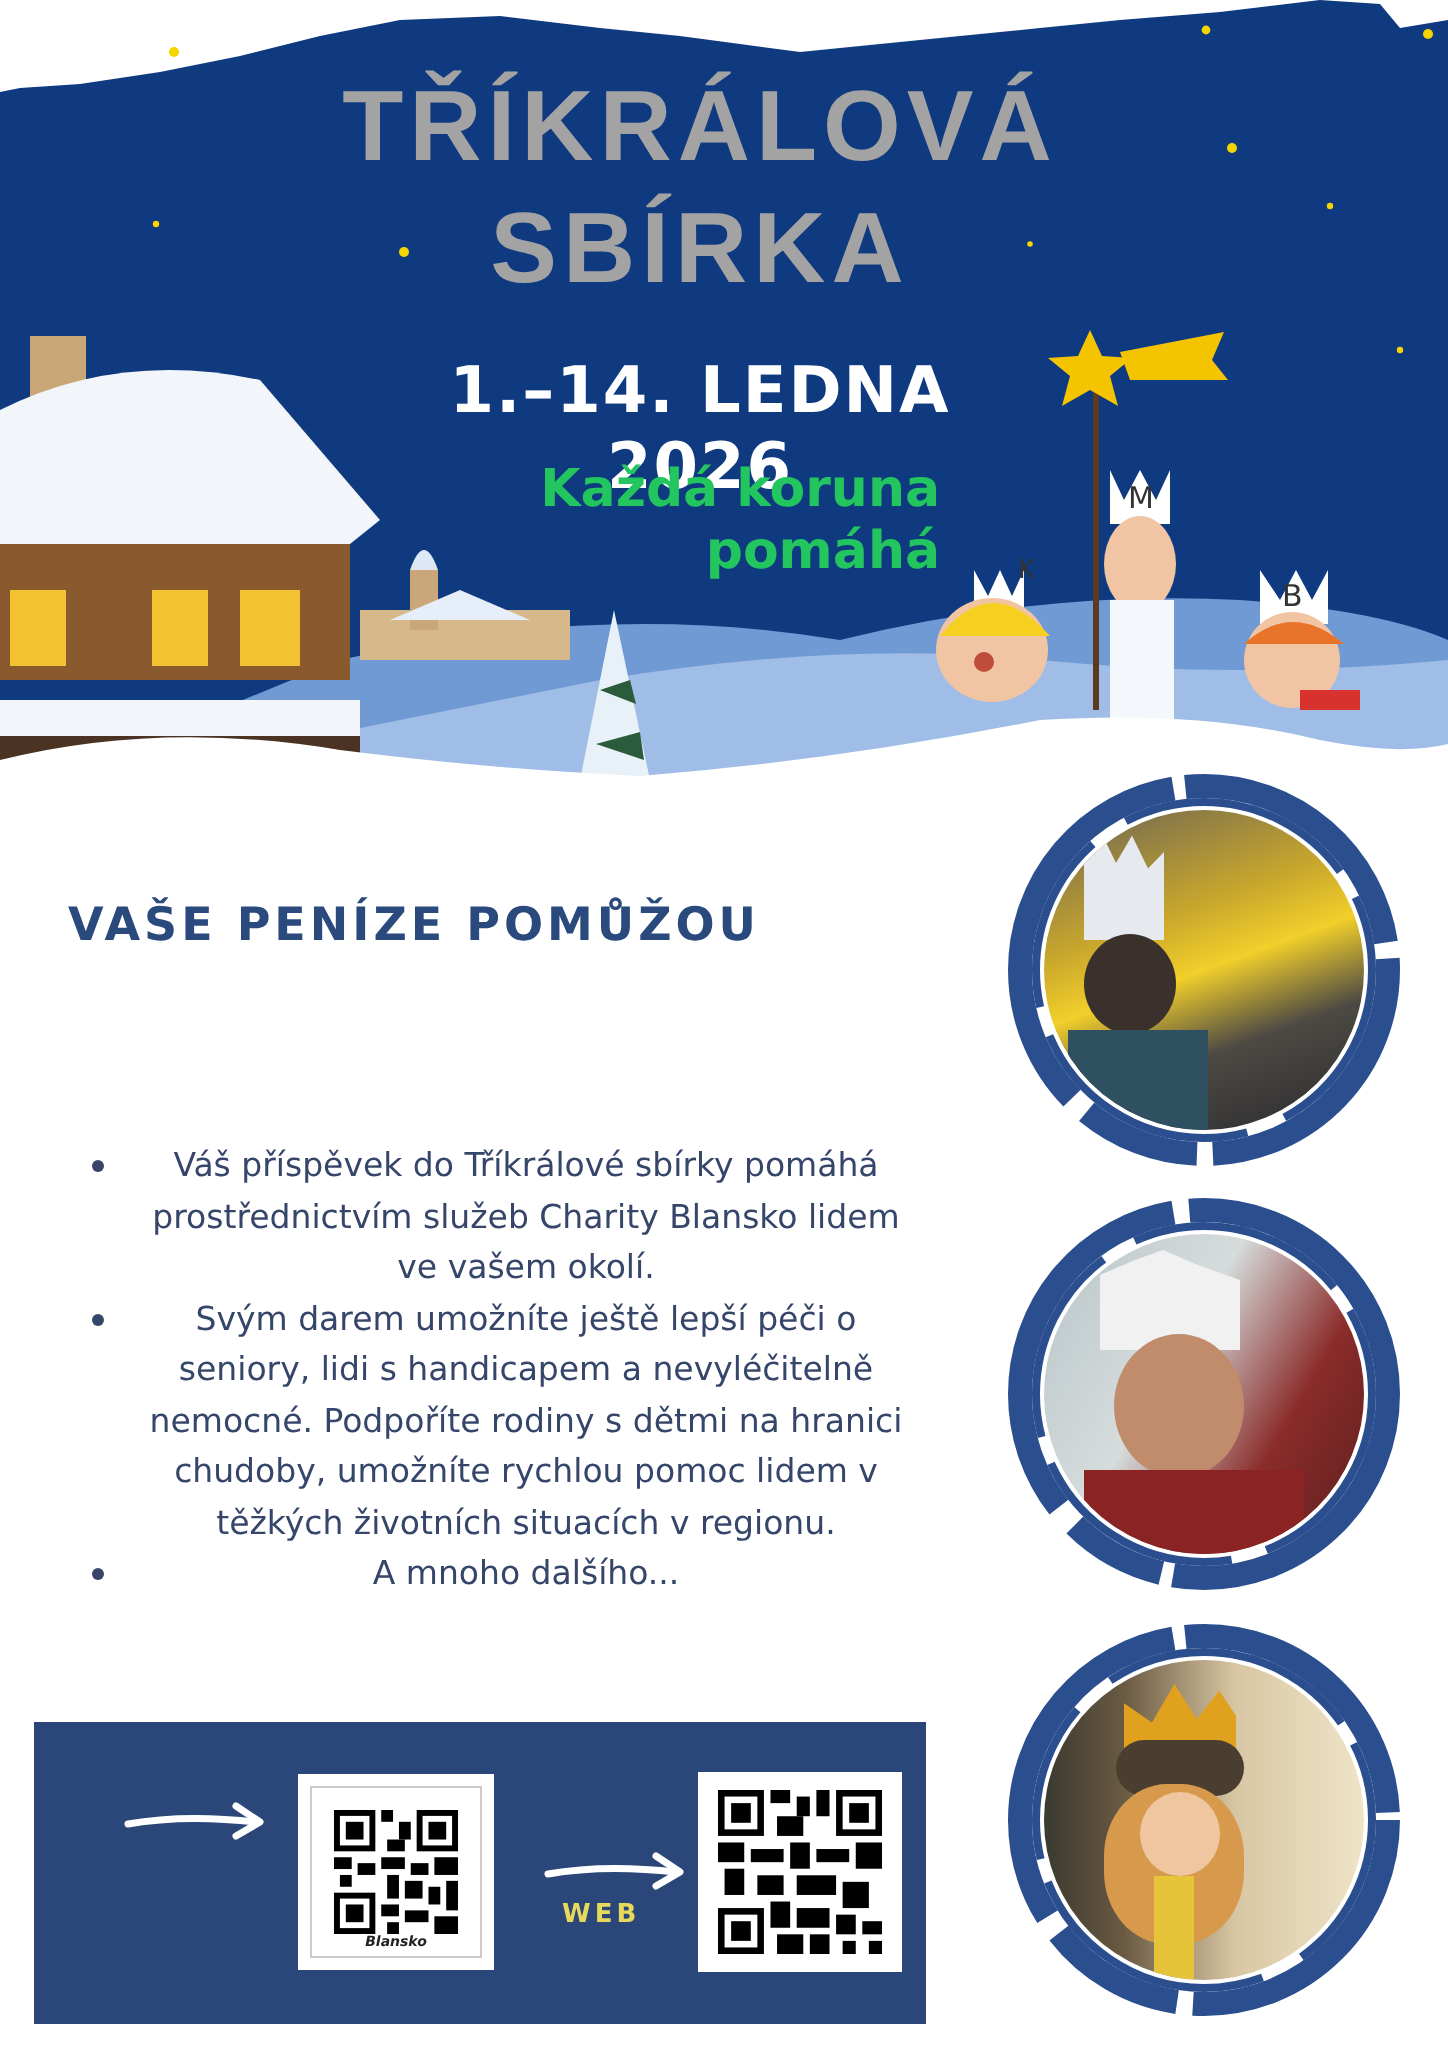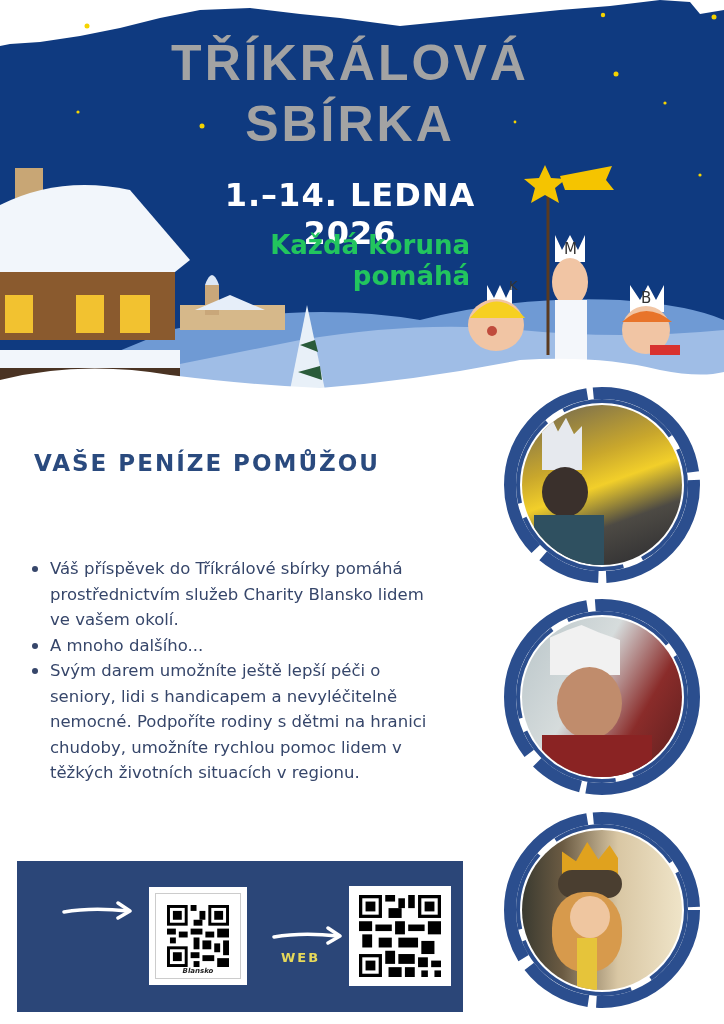--- a/index.html
+++ b/index.html
@@ -5,21 +5,21 @@
   html, body { margin: 0; padding: 0; }
   body { width: 724px; height: 1024px; background: #ffffff; position: relative; overflow: hidden; font-family: "DejaVu Sans", sans-serif; }
   .hero { position: absolute; left: 0; top: 0; width: 724px; height: 400px; overflow: hidden; background: #0f3a80; }
   .hero svg.bg { position: absolute; left: 0; top: 0; }
   .title { position: absolute; left: 0; width: 700px; text-align: center; color: #a3a3a3; font-family: Liberation Sans, sans-serif; font-weight: bold; letter-spacing: 3px; }
   .title.l1 { top: 34px; font-size: 50px; left: 0; width: 700px; }
   .title.l2 { top: 95px; font-size: 50px; }
   .date { position: absolute; top: 176px; left: 190px; width: 320px; text-align: center; color: #ffffff; font-weight: bold; font-size: 32px; letter-spacing: 1px; }
   .slogan { position: absolute; left: 250px; width: 220px; text-align: right; color: #22c55e; font-weight: bold; font-size: 26px; line-height: 31px; top: 230px; }
   .heading { position: absolute; left: 34px; top: 446px; width: 440px; color: #2a4a7e; font-weight: bold; font-size: 23px; line-height: 35px; letter-spacing: 2px; }
-  .bullets { position: absolute; left: 28px; top: 556px; width: 420px; margin: 0; padding: 0; list-style: none; color: #36466a; font-size: 16.5px; line-height: 25.5px; }
+  .bullets { position: absolute; left: 28px; top: 556px; width: 420px; margin: 14px; padding: 0; list-style: none; color: #36466a; font-size: 16.5px; line-height: 25.5px; text-align: center; }
   .bullets li { position: relative; padding-left: 22px; }
   .bullets li::before { content: ""; position: absolute; left: 4px; top: 10px; width: 6px; height: 6px; border-radius: 50%; background: #36466a; }
   .qr-panel { position: absolute; left: 17px; top: 861px; width: 446px; height: 151px; background: #2b4678; }
   .qr-label { position: absolute; color: #e7d95a; font-weight: bold; font-size: 13px; letter-spacing: 2px; line-height: 22px; }
   .qr-box { position: absolute; background: #ffffff; }
   .qr-box svg { display: block; }
   .photo { position: absolute; width: 210px; height: 210px; }
   .photo .inner { position: absolute; left: 25px; top: 25px; width: 160px; height: 160px; border-radius: 50%; overflow: hidden; }
 </style>
 </head>
@@ -103,22 +103,22 @@
   <div style="position:absolute;left:564px;top:240px;font-size:15px;color:#333;">M</div>
   <div style="position:absolute;left:641px;top:289px;font-size:15px;color:#333;">B</div>
 </div>
 
 <div class="heading">
   <div>VAŠE PENÍZE POMŮŽOU</div>
 </div>
 
 <ul class="bullets">
   <li>Váš příspěvek do Tříkrálové sbírky pomáhá prostřednictvím služeb Charity Blansko lidem ve vašem okolí.</li>
+  <li>Svým darem umožníte ještě lepší péči o seniory, lidi s handicapem a nevyléčitelně nemocné. Podpoříte rodiny s dětmi na hranici chudoby, umožníte rychlou pomoc lidem v těžkých životních situacích v regionu.</li>
   <li>A mnoho dalšího...</li>
-  <li>Svým darem umožníte ještě lepší péči o seniory, lidi s handicapem a nevyléčitelně nemocné. Podpoříte rodiny s dětmi na hranici chudoby, umožníte rychlou pomoc lidem v těžkých životních situacích v regionu.</li>
 </ul>
 
 <div class="qr-panel">
   <svg style="position:absolute;left:45px;top:40px;" width="72" height="20" viewBox="0 0 72 20">
     <path d="M2,11 Q30,6 66,10" stroke="#fff" stroke-width="3.5" fill="none" stroke-linecap="round"></path>
     <path d="M56,2 L68,10 L56,17" stroke="#fff" stroke-width="3.5" fill="none" stroke-linecap="round" stroke-linejoin="round"></path>
   </svg>
   <div class="qr-box" style="left:132px;top:26px;width:98px;height:98px;">
     <div style="position:absolute;left:6px;top:6px;width:84px;height:84px;border:1px solid #ccc;"></div>
     <svg style="position:absolute;left:18px;top:18px;" width="62" height="62" viewBox="0 0 21 21">

